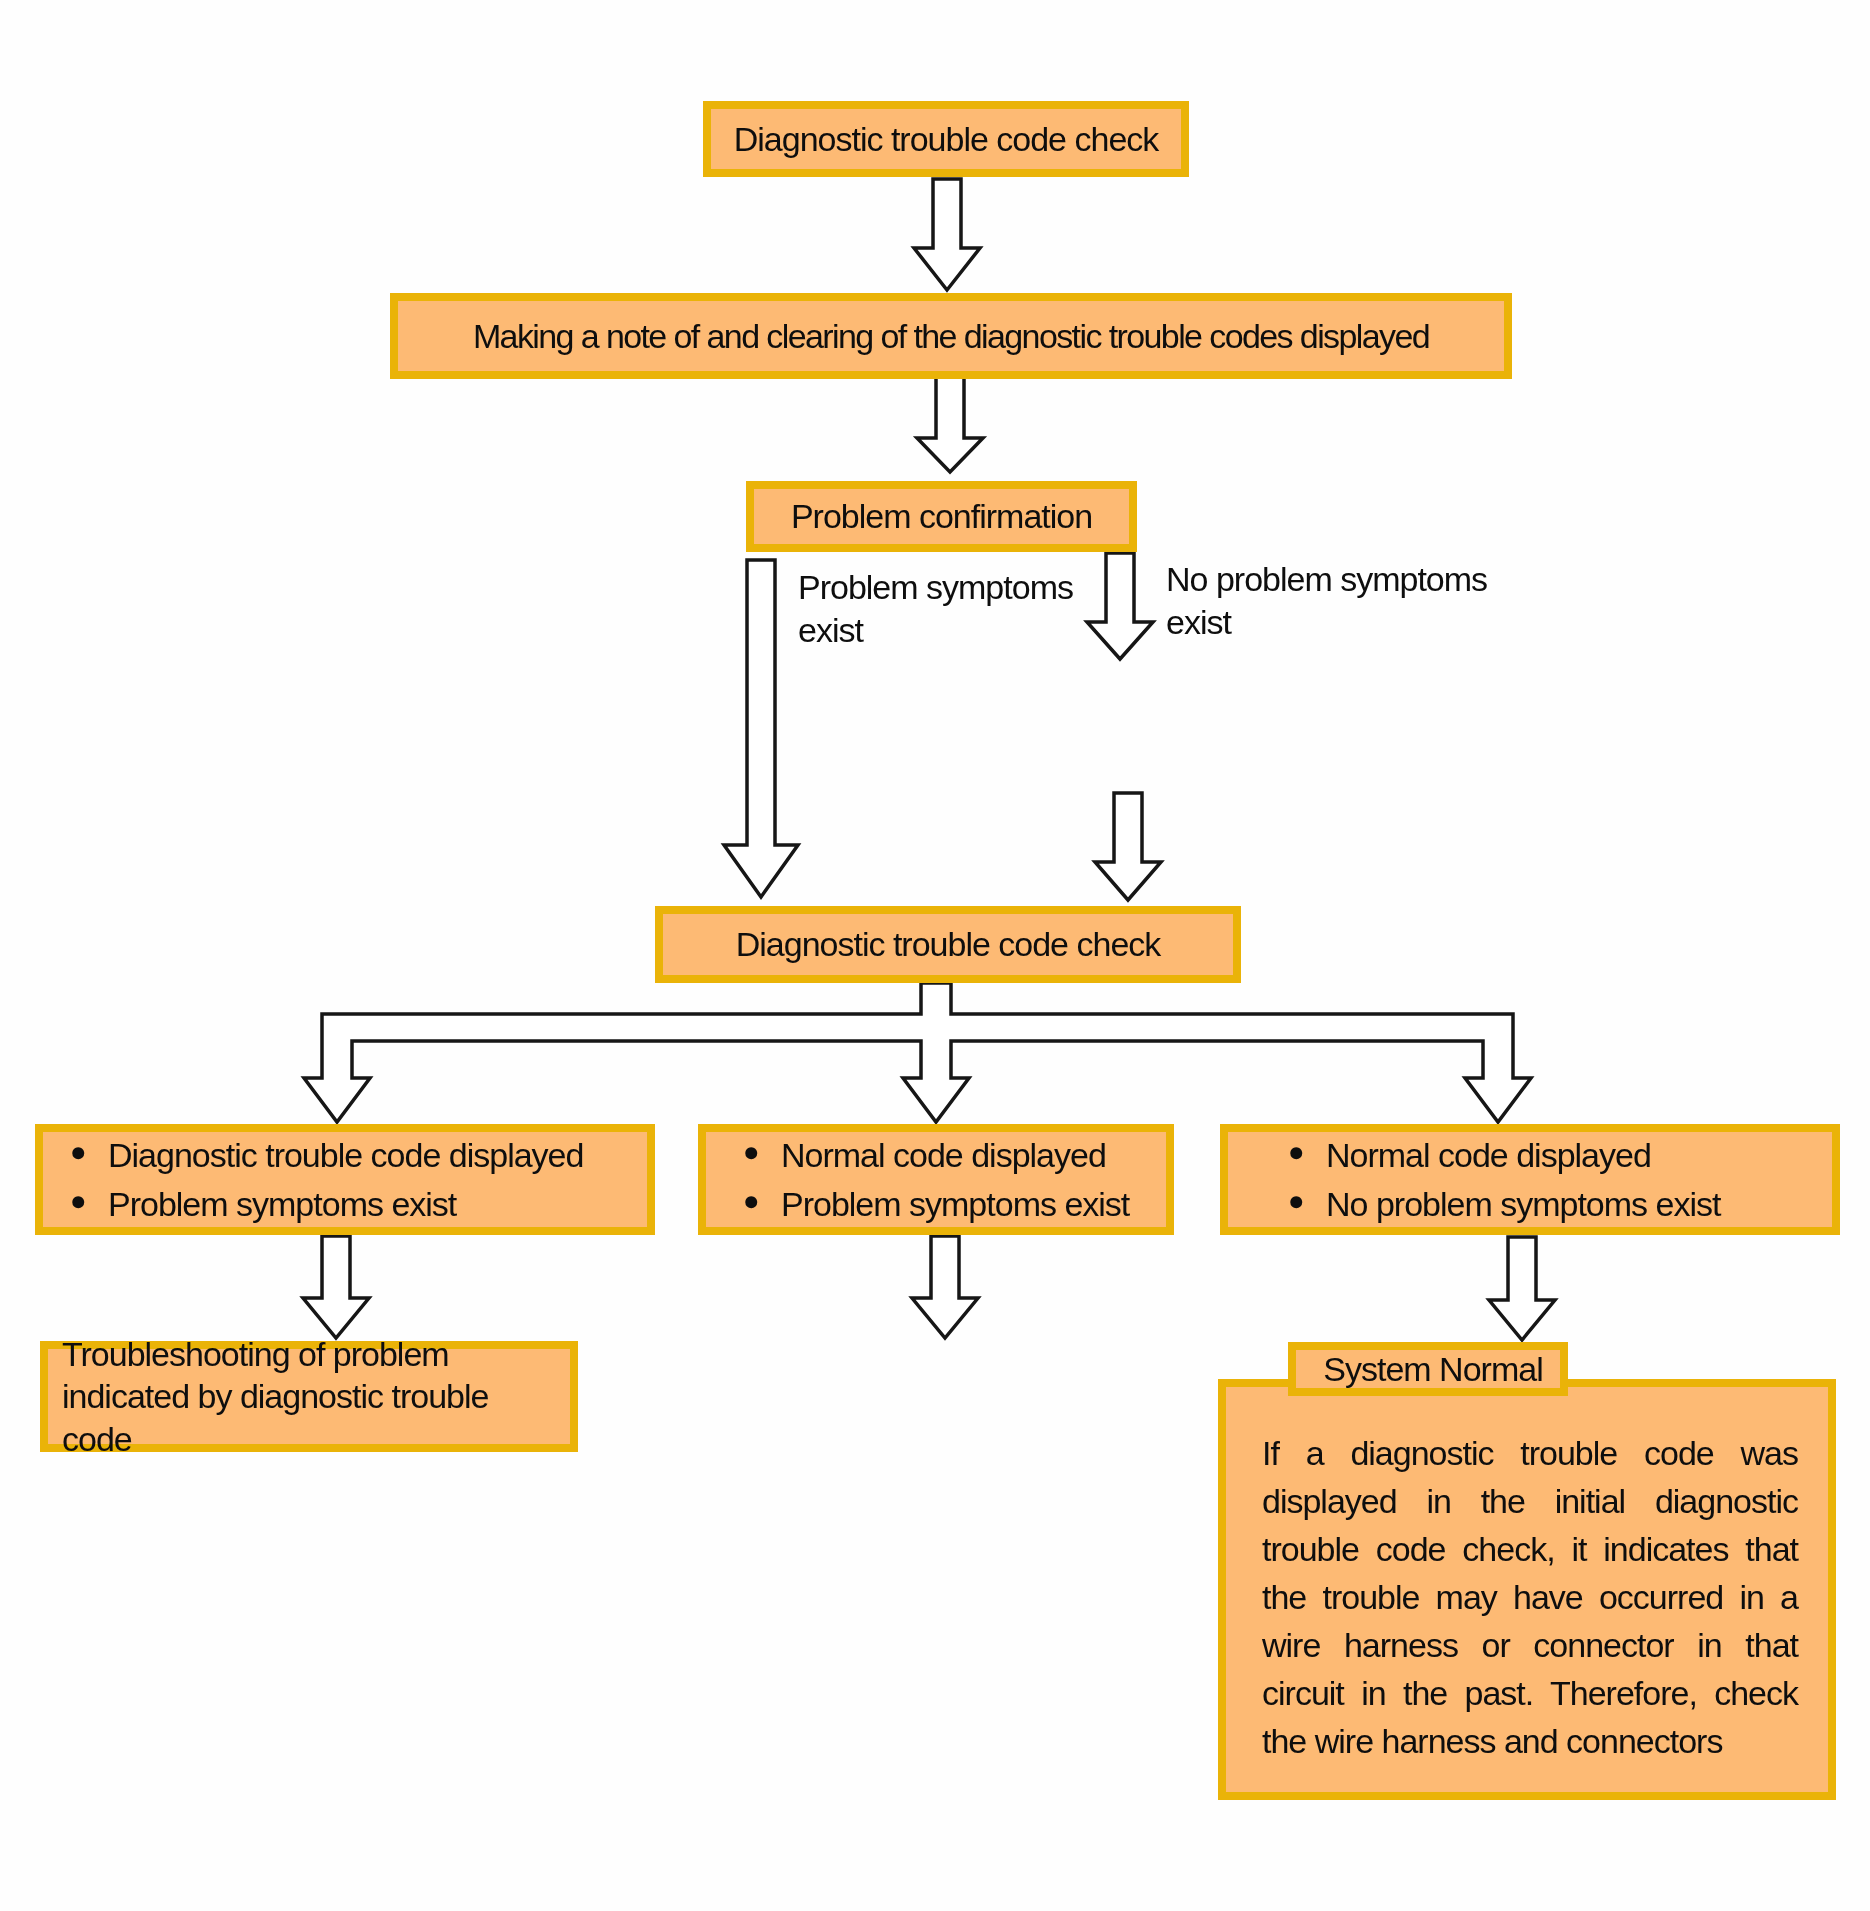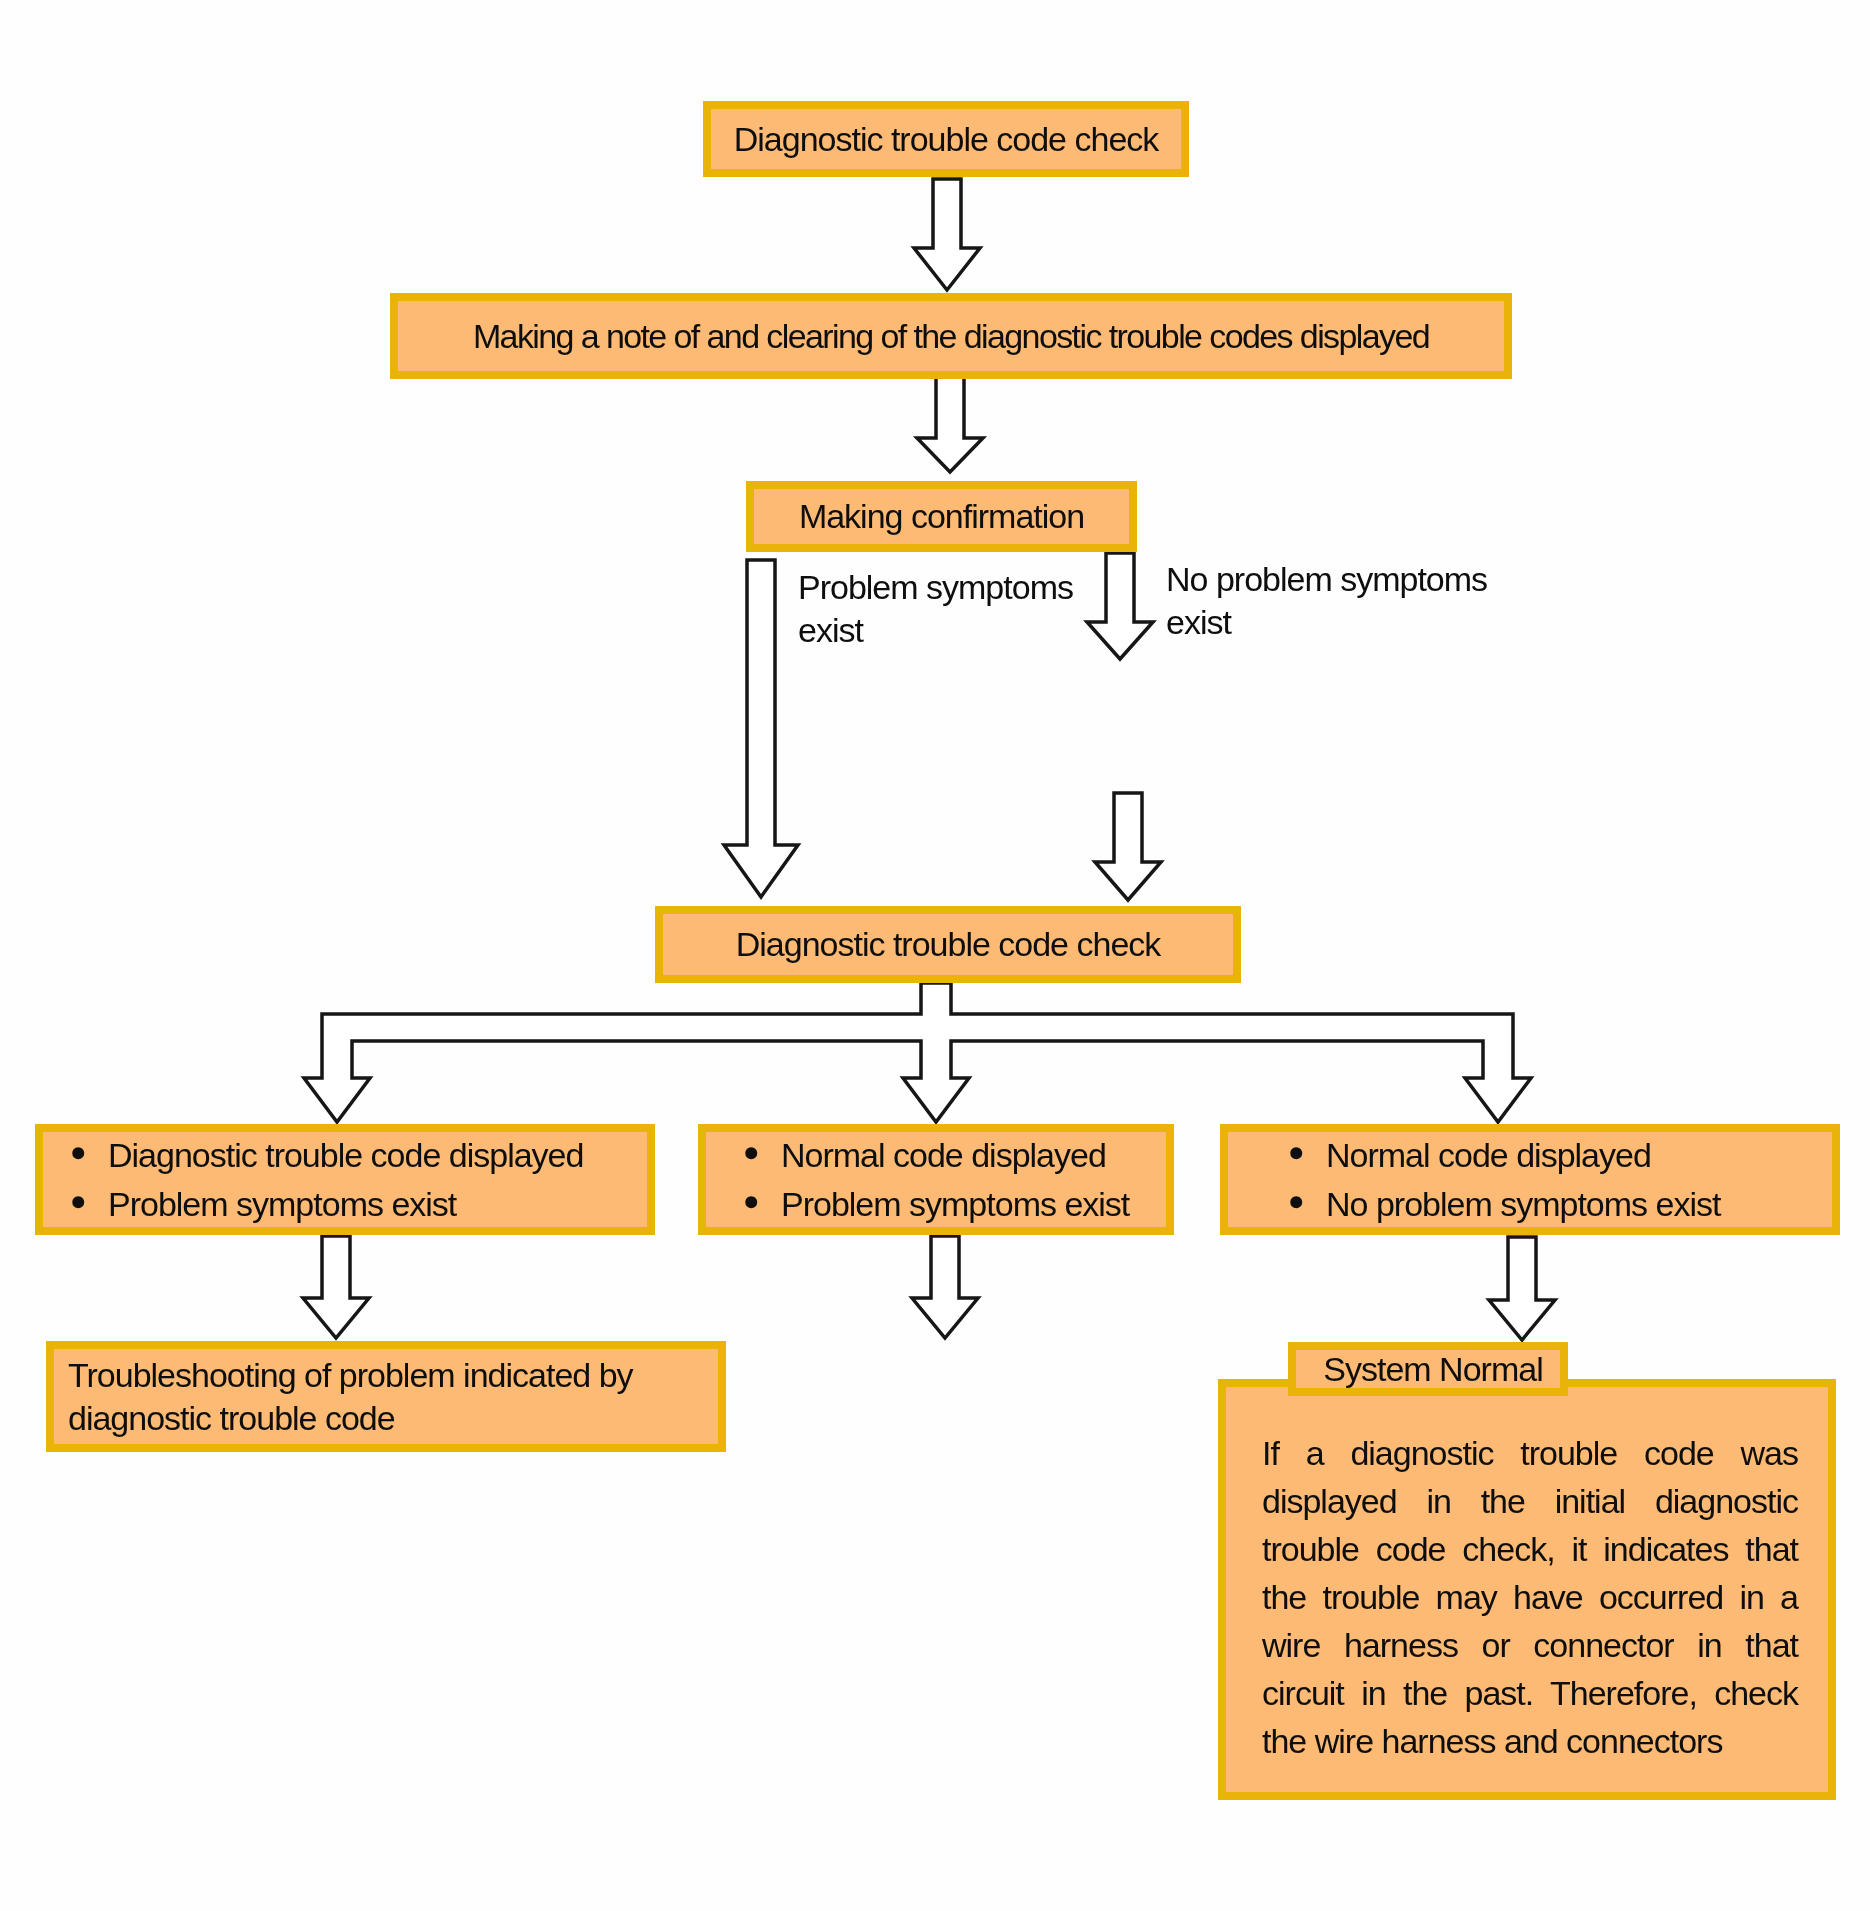--- a/index.html
+++ b/index.html
@@ -104,21 +104,21 @@
 
   <div class="node center-label" style="left:703px; top:101px; width:486px; height:76px;">
     <span>Diagnostic trouble code check</span>
   </div>
 
   <div class="node center-label tight" style="left:390px; top:293px; width:1122px; height:86px;justify-content:center;">
     <span>Making a note of and clearing of the diagnostic trouble codes displayed</span>
   </div>
 
   <div class="node center-label" style="left:746px; top:481px; width:391px; height:71px;">
-    <span>Making confirmation</span>
+    <span>Problem confirmation</span>
   </div>
 
   <div class="edge-label" style="left:798px; top:566px; width:330px;">Problem symptoms exist</div>
   <div class="edge-label" style="left:1166px; top:558px; width:380px;">No problem symptoms exist</div>
 
 
   <div class="node center-label" style="left:655px; top:906px; width:586px; height:77px;">
     <span>Diagnostic trouble code check</span>
   </div>
 
@@ -136,21 +136,21 @@
     </ul>
   </div>
 
   <div class="node left-label" style="left:1220px; top:1124px; width:620px; height:111px; padding-left:58px; padding-right:8px;">
     <ul class="bullets">
       <li>Normal code displayed</li>
       <li>No problem symptoms exist</li>
     </ul>
   </div>
 
-  <div class="node left-label" style="left:46px; top:1341px; width:680px; height:111px; padding-left:14px; padding-right:10px;">
+  <div class="node left-label" style="left:40px; top:1341px; width:538px; height:111px; padding-left:14px; padding-right:10px;">
     <span>Troubleshooting of problem indicated by diagnostic trouble code</span>
   </div>
 
 
   <div class="node center-label system-normal-title" style="left:1288px; top:1342px; width:280px; height:54px;padding-left:10px;">
     <span>System Normal</span>
   </div>
 
   <div class="node system-normal-body" style="left:1218px; top:1379px; width:618px; height:421px;">
     <span>If a diagnostic trouble code was displayed in the initial diagnostic trouble code check, it indicates that the trouble may have occurred in a wire harness or connector in that circuit in the past. Therefore, check the wire harness and connectors</span>

